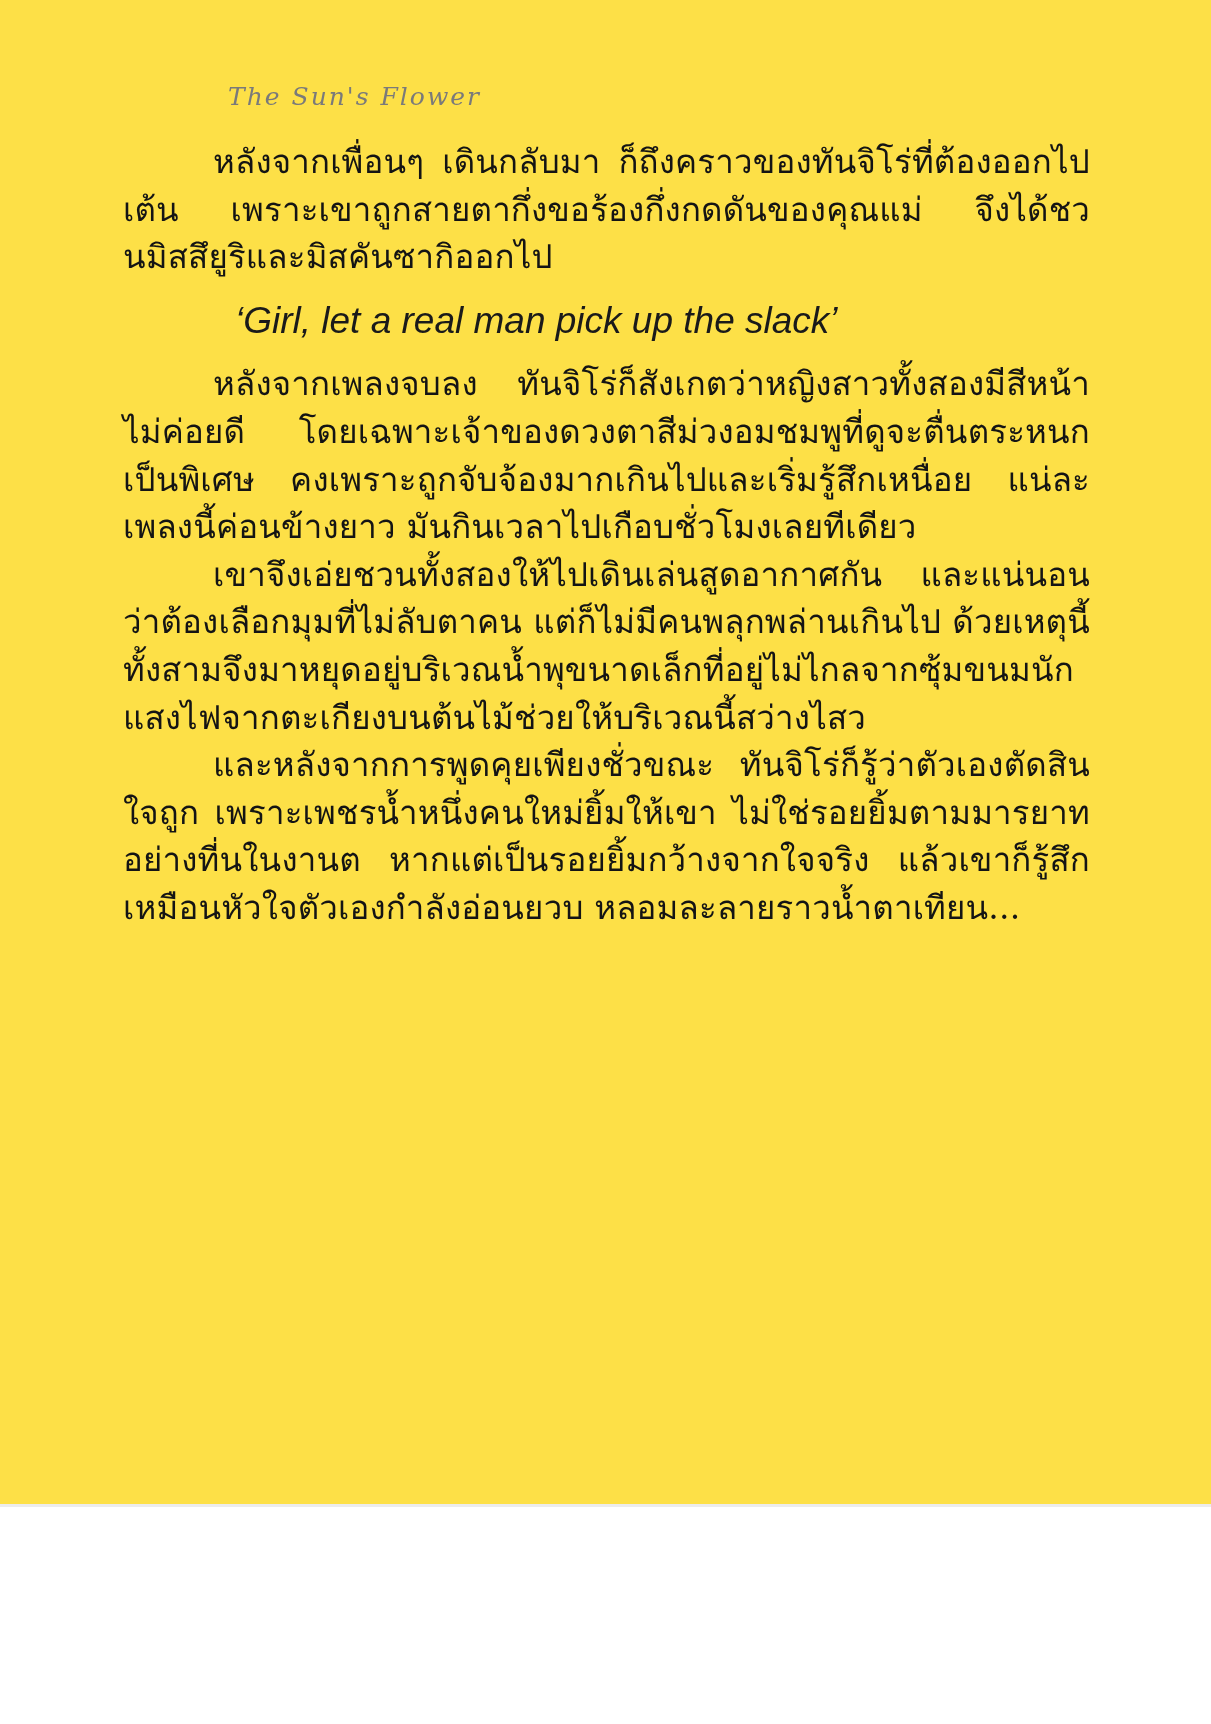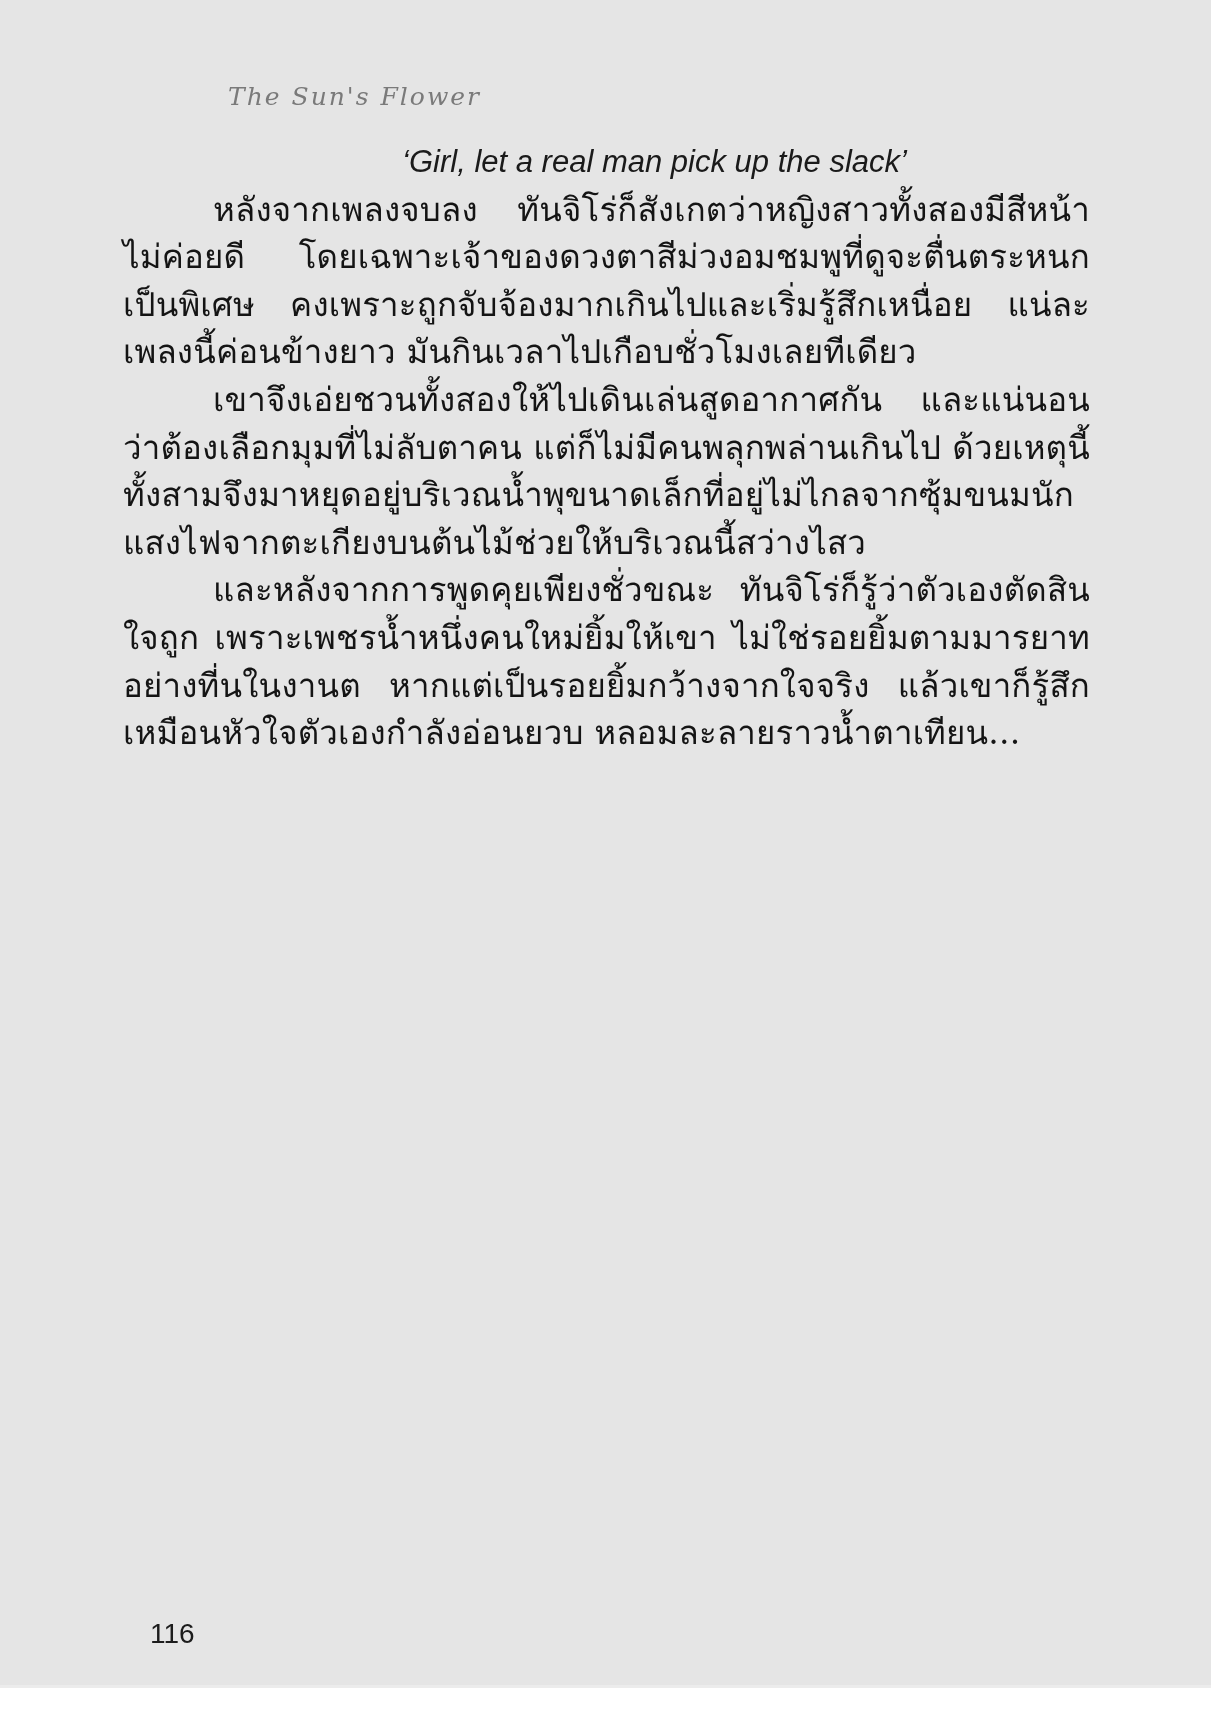--- a/index.html
+++ b/index.html
@@ -3,22 +3,22 @@
 <meta charset="utf-8">
 <style>
   html, body {
     margin: 0;
     padding: 0;
     background: #ffffff;
   }
   .page {
     position: relative;
     width: 1211px;
-    height: 1688px;
-    background: #e5e5e5;
+    height: 1507px;
+    background: #fde047;
     overflow: hidden;
     font-family: "DejaVu Serif", "Liberation Serif", serif;
     color: #171717;
     border-bottom: 3px solid #ececec;
     box-sizing: border-box;
   }
   .running-head {
     position: absolute;
     left: 228px;
     top: 82px;
@@ -38,47 +38,48 @@
   .thai-para {
     margin: 0;
     font-size: 33px;
     line-height: 47.6px;
     text-align: justify;
     text-indent: 90px;
     color: #141414;
     letter-spacing: 0.2px;
   }
   .quote-para {
-    margin: 0;
+    margin: 16px;
     padding-left: 96px;
     font-family: "Liberation Sans", "DejaVu Sans", sans-serif;
     font-style: italic;
-    font-size: 31px;
+    font-size: 37px;
     line-height: 47.6px;
     color: #1a1a1a;
-    text-align: center;
+    text-align: left;
     text-indent: 0;
   }
   .page-number {
     position: absolute;
     left: 150px;
     top: 1618px;
     font-family: "Liberation Sans", "DejaVu Sans", sans-serif;
     font-size: 28px;
     color: #1c1c1c;
   }
 </style>
 </head>
 <body>
 
 <div class="page">
 
   <div class="running-head">The Sun's Flower</div>
 
   <div class="text-block">
+    <p class="thai-para">หลังจากเพื่อนๆ เดินกลับมา ก็ถึงคราวของทันจิโร่ที่ต้องออกไปเต้น เพราะเขาถูกสายตากึ่งขอร้องกึ่งกดดันของคุณแม่ จึงได้ชวนมิสสึยูริและมิสคันซากิออกไป</p>
     <p class="quote-para">‘Girl, let a real man pick up the slack’</p>
     <p class="thai-para">หลังจากเพลงจบลง ทันจิโร่ก็สังเกตว่าหญิงสาวทั้งสองมีสีหน้าไม่ค่อยดี โดยเฉพาะเจ้าของดวงตาสีม่วงอมชมพูที่ดูจะตื่นตระหนกเป็นพิเศษ คงเพราะถูกจับจ้องมากเกินไปและเริ่มรู้สึกเหนื่อย แน่ละ เพลงนี้ค่อนข้างยาว มันกินเวลาไปเกือบชั่วโมงเลยทีเดียว</p>
     <p class="thai-para">เขาจึงเอ่ยชวนทั้งสองให้ไปเดินเล่นสูดอากาศกัน และแน่นอนว่าต้องเลือกมุมที่ไม่ลับตาคน แต่ก็ไม่มีคนพลุกพล่านเกินไป ด้วยเหตุนี้ทั้งสามจึงมาหยุดอยู่บริเวณน้ำพุขนาดเล็กที่อยู่ไม่ไกลจากซุ้มขนมนัก แสงไฟจากตะเกียงบนต้นไม้ช่วยให้บริเวณนี้สว่างไสว</p>
     <p class="thai-para">และหลังจากการพูดคุยเพียงชั่วขณะ ทันจิโร่ก็รู้ว่าตัวเองตัดสินใจถูก เพราะเพชรน้ำหนึ่งคนใหม่ยิ้มให้เขา ไม่ใช่รอยยิ้มตามมารยาทอย่างที่นในงานต หากแต่เป็นรอยยิ้มกว้างจากใจจริง แล้วเขาก็รู้สึกเหมือนหัวใจตัวเองกำลังอ่อนยวบ หลอมละลายราวน้ำตาเทียน...</p>
   </div>
 
   <div class="page-number">116</div>
 
 </div>
 

